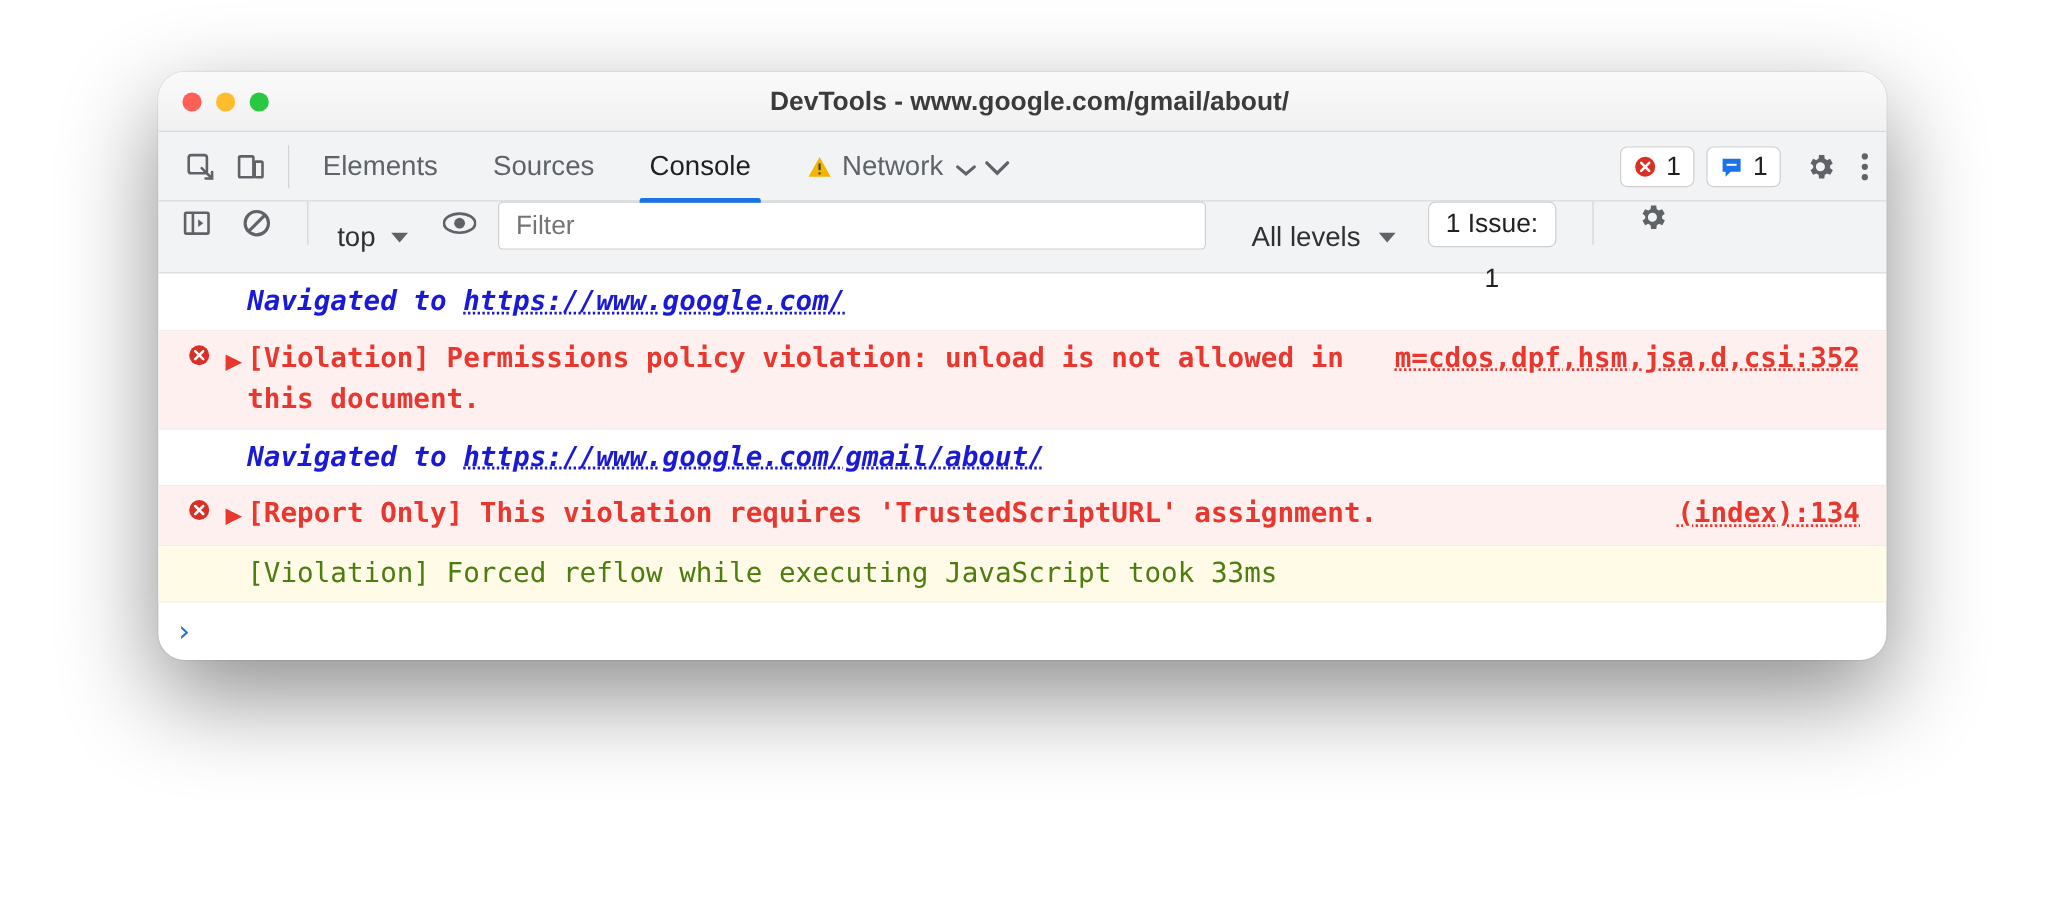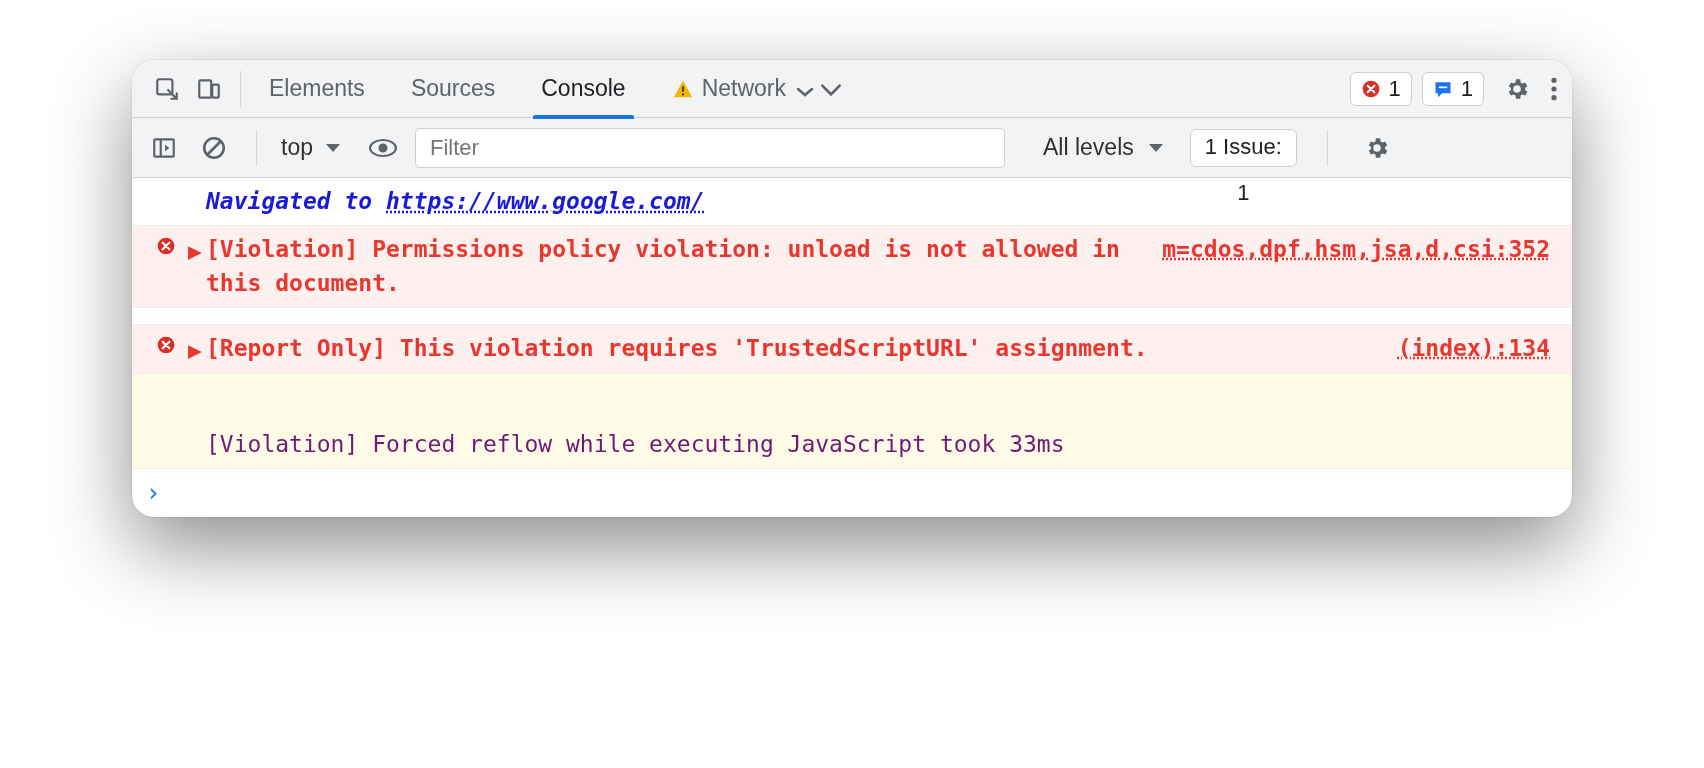--- a/index.html
+++ b/index.html
@@ -19,50 +19,58 @@
   .tabs { display:flex; align-items:center; gap:38px; margin-left:14px; }
   .tab { padding:0 4px; height:58px; display:flex; align-items:center; gap:8px; position:relative; cursor:pointer;}
   .tab.active { color:#202124; font-weight:500;}
   .tab.active::after { content:""; position:absolute; left:-4px; right:-4px; bottom:-1px; height:4px; background:#1a73e8; border-radius:2px 2px 0 0;}
   .moretabs { margin-left:28px; font-size:26px; }
   .spacer { flex:1; }
   .pill { display:inline-flex; align-items:center; gap:8px; border:1px solid #cfcfcf; background:#fff; border-radius:6px; padding:3px 10px; height:34px; font-size:22px; color:#202124;}
   .gear { font-size:26px; color:#5f6368; margin-left:20px;}
   .kebab { font-size:26px; color:#5f6368; margin-left:20px;}
   
-  .ctoolbar { height:60px; background:#f1f3f4; border-bottom:1px solid #d2d2d2; display:flex; align-items:center; padding:0 14px; font-size:22px; color:#5f6368; gap:14px;}
+  .ctoolbar { height:60px; background:#f1f3f4; border-bottom:1px solid #d2d2d2; display:flex; padding:0 14px; font-size:22px; color:#5f6368; gap:14px;}
   .ctoolbar .icon-btn { width:36px;height:36px; display:inline-flex; align-items:center;justify-content:center;}
   .context-sel { display:inline-flex;align-items:center;gap:8px;color:#303030;font-size:23px;}
   .filter-input { flex:0 0 590px; height:40px; border:1px solid #cfcfcf; background:#fff; border-radius:4px; padding:0 14px; font-size:22px; color:#5f6368;}
   .levels { display:inline-flex; align-items:center; gap:10px; font-size:23px; color:#303030;}
   .issue-pill { display:inline-flex; align-items:center; gap:10px; border:1px solid #cfcfcf; background:#fff; border-radius:6px; padding:4px 14px; height:38px; font-size:22px; color:#202124; margin-left:12px;flex-direction:column;}
   
   .console { background:#fff; }
   .crow { display:flex; align-items:flex-start; padding:6px 22px 6px 12px; font-family:Menlo,Consolas,monospace; font-size:23px; line-height:1.5; border-bottom:1px solid #eee;}
   .crow .gutter { width:44px; flex:0 0 44px; display:flex; justify-content:center; padding-top:4px;}
   .crow .expander { width:18px; flex:0 0 18px; color:#555; padding-top:2px;}
   .crow .msg { flex:1; white-space:pre-wrap; }
   .crow .src { color:#5f6368; text-decoration:underline dotted; margin-left:20px; white-space:nowrap;}
   .crow.nav .msg { color:#1a1ad6; font-weight:600;font-style:italic; }
   .crow.nav .msg a { color:#1a1ad6; text-decoration:underline dotted;}
   .crow.err { background:#fff0f0; }
   .crow.err .msg, .crow.err .src { color:#e8372e;font-weight:bold; }
   .crow.warn { background:#fffbe6; }
-  .crow.warn .msg { color:#701a75;margin-top:47px; }
+  .crow.warn .msg { color:#4d7c0f; }
   .prompt-row { padding:10px 14px; font-family:Menlo,Consolas,monospace; font-size:24px; color:#1a73e8;}
   
   svg { display:block; }
   .chev { margin-left:4px; }
 </style>
 </head>
 <body>
 
 <div class="stage">
   <div class="window">
 
+    <div class="titlebar">
+      <div class="traffic">
+        <div class="dot red"></div>
+        <div class="dot yel"></div>
+        <div class="dot grn"></div>
+      </div>
+      <div class="title">DevTools - www.google.com/gmail/about/</div>
+    </div>
 
     <div class="tabrow">
       <span class="icon-btn">
         <svg width="26" height="26" viewBox="0 0 24 24" fill="none" stroke="#5f6368" stroke-width="2">
             <rect x="3" y="3" width="14" height="14" rx="2"></rect>
             <path d="M13 13 L21 21 M21 16 V21 H16" stroke-linecap="round"></path>
           </svg>
       </span>
       <span class="icon-btn">
         <svg width="26" height="26" viewBox="0 0 24 24" fill="none" stroke="#5f6368" stroke-width="2">
@@ -191,20 +199,21 @@
               <path d="M8 8 L16 16 M16 8 L8 16" stroke="#fff" stroke-width="2.5" stroke-linecap="round"></path>
             </svg>
           </div>
           <div class="expander" style="color: rgb(232, 55, 46);">▶</div>
           <div class="msg">[Violation] Permissions policy violation: unload is not allowed in this document.</div>
           <div class="src">m=cdos,dpf,hsm,jsa,d,csi:352</div>
         </div>
         <div class="crow nav">
           <div class="gutter"></div>
           <div class="expander"></div>
+          <div class="msg"><span style="font-weight:600;color:#1a1ad6">Navigated to </span><a>https://www.google.com/gmail/about/</a></div>
         </div>
         <div class="crow err">
           <div class="gutter">
             <svg width="20" height="20" viewBox="0 0 24 24">
               <circle cx="12" cy="12" r="10" fill="#d93025"></circle>
               <path d="M8 8 L16 16 M16 8 L8 16" stroke="#fff" stroke-width="2.5" stroke-linecap="round"></path>
             </svg>
           </div>
           <div class="expander" style="color: rgb(232, 55, 46);">▶</div>
           <div class="msg">[Report Only] This violation requires 'TrustedScriptURL' assignment.</div>

